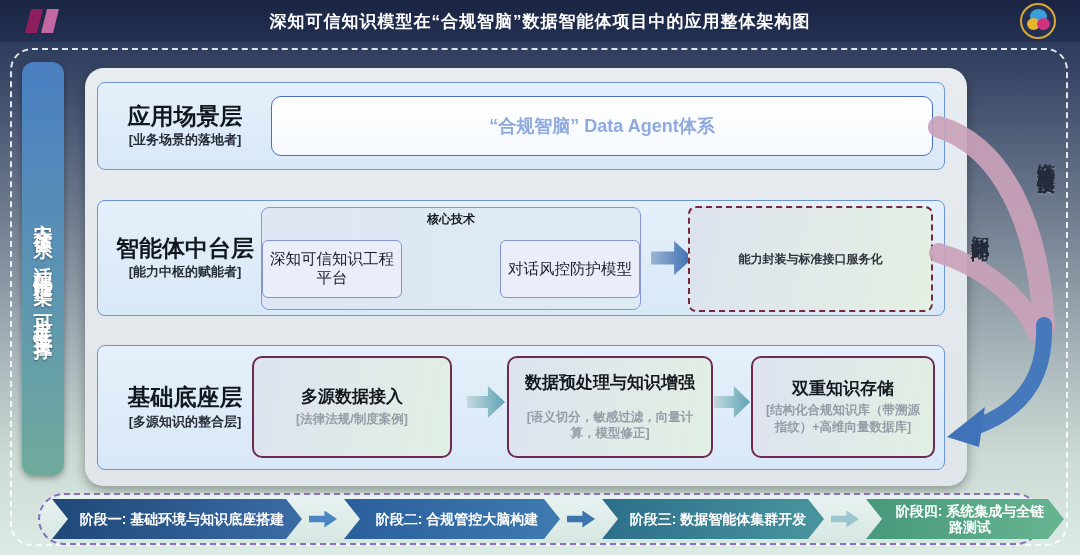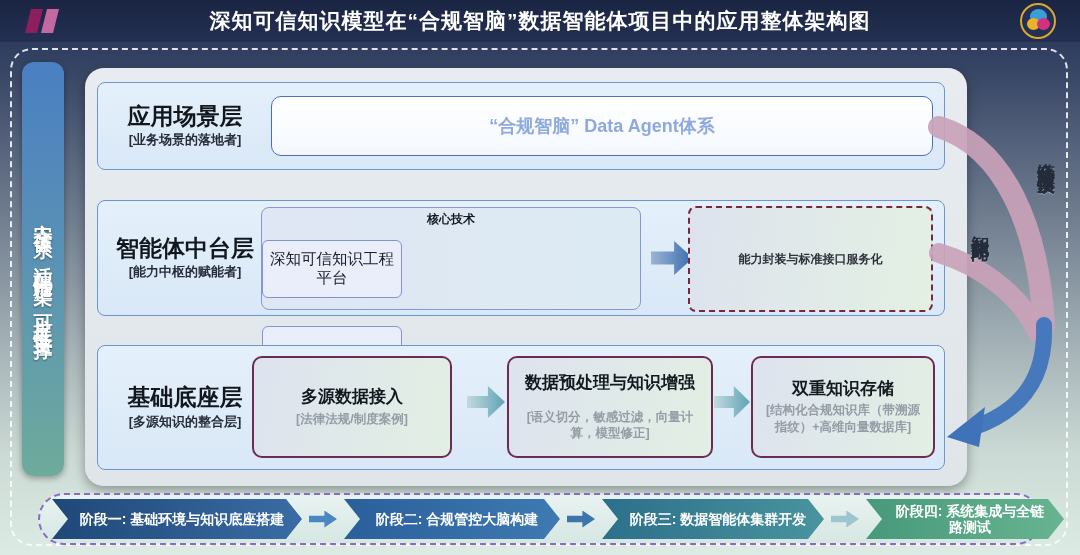--- a/index.html
+++ b/index.html
@@ -2,21 +2,21 @@
 <html><head>
 <meta charset="utf-8">
 <style>
   html,body{margin:0;padding:0;}
   body{font-family:"Liberation Sans","DejaVu Sans",sans-serif;}
   #stage{position:relative;width:1080px;height:555px;overflow:hidden;
     background:linear-gradient(180deg,#1d2946 0%,#2e3c5e 8%,#4b5975 22%,#7d8a99 45%,#aab8bc 65%,#cbdad4 82%,#dcebe3 100%);}
   
   .titlebar{position:absolute;left:0;top:0;width:1080px;height:42px;
     background:linear-gradient(180deg,#1a2543,#243052);display:flex;align-items:center;justify-content:center;}
-  .title-text{color:#ffffff;font-size:21px;font-weight:900;letter-spacing:1px;}
+  .title-text{color:#ffffff;font-size:17px;font-weight:900;letter-spacing:1px;}
   .logo-left{position:absolute;left:28px;top:9px;width:40px;height:24px;}
   .logo-left .slash{position:absolute;top:0;width:12px;height:24px;transform:skewX(-14deg);}
   .logo-left .s1{left:0;background:#8d1f5e;}
   .logo-left .s2{left:16px;background:#c468a4;}
   .logo-right{position:absolute;right:24px;top:3px;width:36px;height:36px;border-radius:50%;
     border:2px solid #d9a833;box-sizing:border-box;overflow:hidden;background:#233054;}
   .logo-right .c{position:absolute;border-radius:50%;}
   .logo-right .cb{left:8px;top:4px;width:17px;height:15px;background:#3a9fd8;}
   .logo-right .cy{left:5px;top:13px;width:13px;height:12px;background:#e9b32a;}
   .logo-right .cm{left:15px;top:13px;width:13px;height:12px;background:#d23180;}
@@ -43,21 +43,21 @@
   .layer-role{font-size:13px;font-weight:700;color:#272d38;margin-top:2px;}
   
   .agent-box{position:absolute;left:173px;top:13px;width:662px;height:60px;border-radius:10px;box-sizing:border-box;
     background:linear-gradient(180deg,#ffffff,#f4f8fe);border:1.5px solid #4a6fc0;
     display:flex;align-items:center;justify-content:center;}
   .agent-box span{color:#8ea9dd;font-size:18px;font-weight:900;}
   
   .core-box{position:absolute;left:163px;top:6px;width:380px;height:103px;border-radius:8px;box-sizing:border-box;
     background:linear-gradient(90deg,#dfe6f4,#dcebf3);border:1.5px solid #8897d6;}
   .core-title{text-align:center;font-size:12px;font-weight:900;color:#14181f;margin-top:3px;}
-  .core-items{position:absolute;left:0;top:32px;width:100%;display:flex;justify-content:space-between;gap:28px;flex-direction:column;}
+  .core-items{position:absolute;left:0;top:32px;width:100%;display:flex;justify-content:space-between;gap:28px;}
   .core-item{width:140px;height:58px;border-radius:6px;box-sizing:border-box;background:#e9eefa;
     border:1.5px solid #8494d0;display:flex;align-items:center;justify-content:center;text-align:center;
     font-size:15.5px;color:#1a1f28;line-height:1.2;padding:2px;}
   .output-box{position:absolute;left:590px;top:5px;width:245px;height:106px;border-radius:8px;box-sizing:border-box;
     background:linear-gradient(100deg,#dde3ee,#e4f0e3);border:2px dashed #76283f;
     display:flex;align-items:center;justify-content:center;text-align:center;}
   .output-box span{font-size:12px;font-weight:900;color:#2c313a;}
   
   .base-box{position:absolute;top:10px;height:102px;border-radius:10px;box-sizing:border-box;
     background:linear-gradient(100deg,#dde3ef,#e2efe3);border:2px solid #6e2a51;

